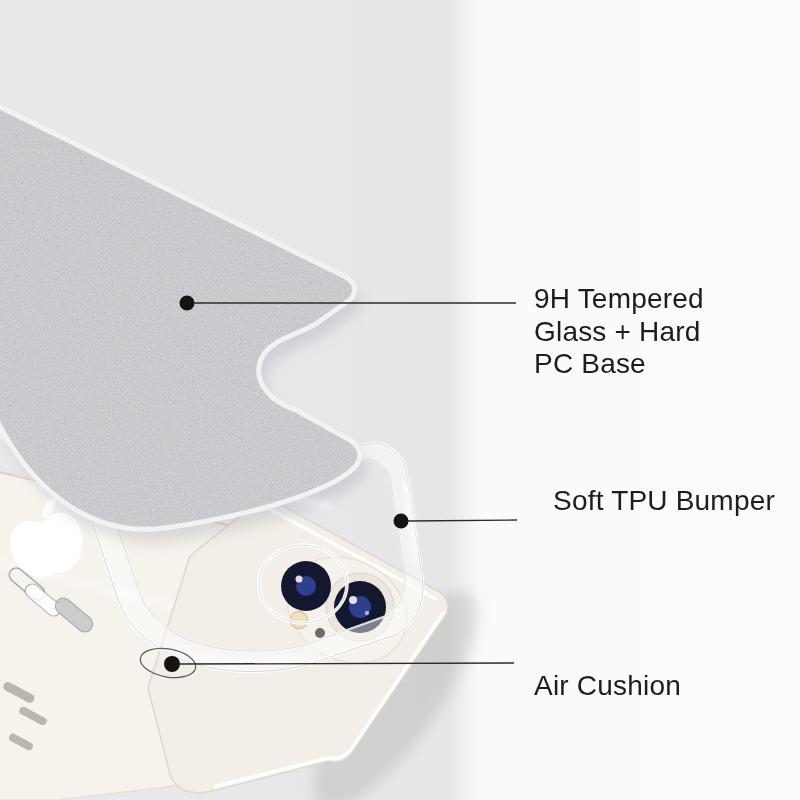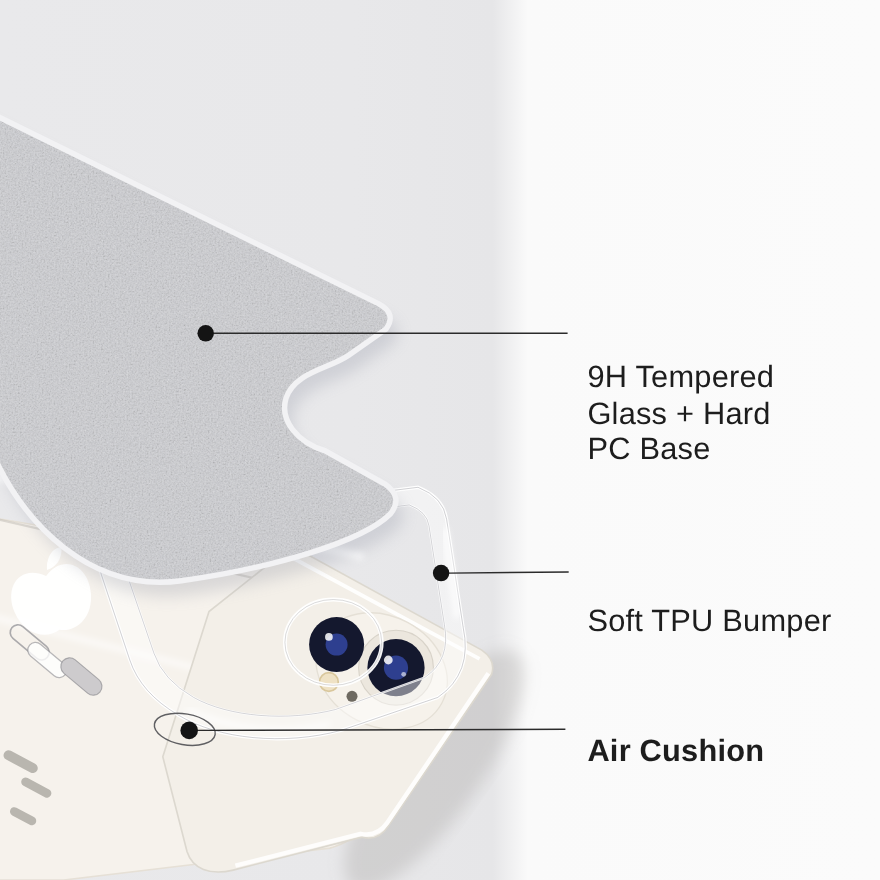--- a/index.html
+++ b/index.html
@@ -8,25 +8,25 @@
     position:relative;width:800px;height:800px;
     background:linear-gradient(90deg,#e9e9eb 0%,#e8e8ea 40%,#e6e6e8 56%,#fafafa 60%,#fbfbfb 100%);
   }
   #scene{position:absolute;left:0;top:0;}
   .title{
     position:absolute;left:536px;top:31px;width:252px;
     font-size:42px;line-height:49px;font-weight:bold;color:#1c1c1c;letter-spacing:0px;
   }
   .callout-label{
     position:absolute;left:534px;
-    font-size:28px;line-height:32.5px;font-weight:normal;color:#1d1d1d;letter-spacing:0.2px;margin-top:44px;
+    font-size:28px;line-height:32.5px;font-weight:normal;color:#1d1d1d;letter-spacing:0.2px;
   }
   #callout-label-1{top:283px;width:185px;}
-  #callout-label-2{top:505px;width:260px;white-space:nowrap;}
-  #callout-label-3{top:623px;width:260px;white-space:nowrap;font-weight:bold;}
+  #callout-label-2{top:485px;width:260px;white-space:nowrap;text-align:center;}
+  #callout-label-3{top:670px;width:260px;white-space:nowrap;}
 </style>
 </head>
 <body>
 
 <div id="stage">
 
   <svg id="scene" width="800" height="800" viewBox="0 0 800 800">
     <defs>
       <clipPath id="plateClip">
         <path d="M -120 48 L 344 276 Q 361 285 351 299 L 317 323

